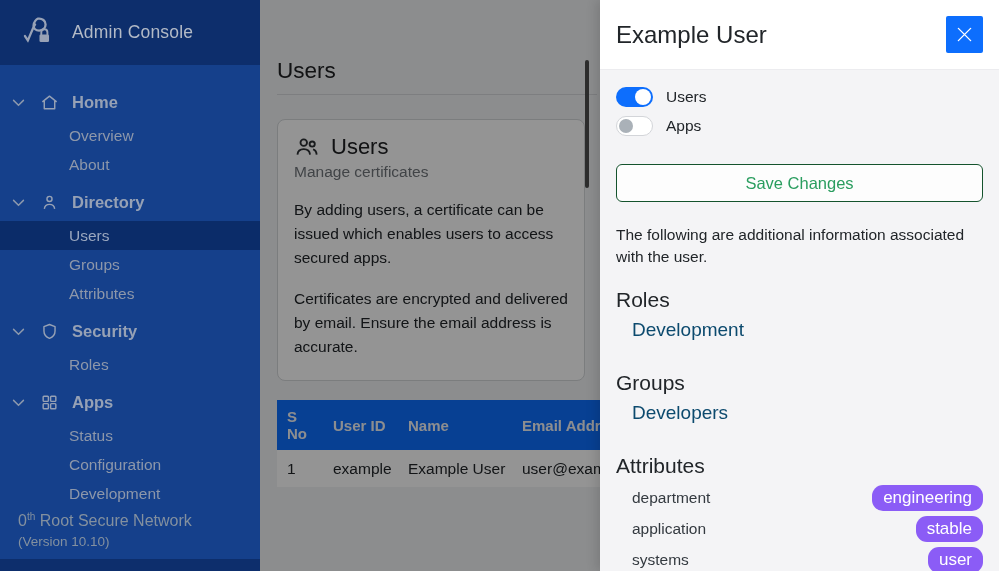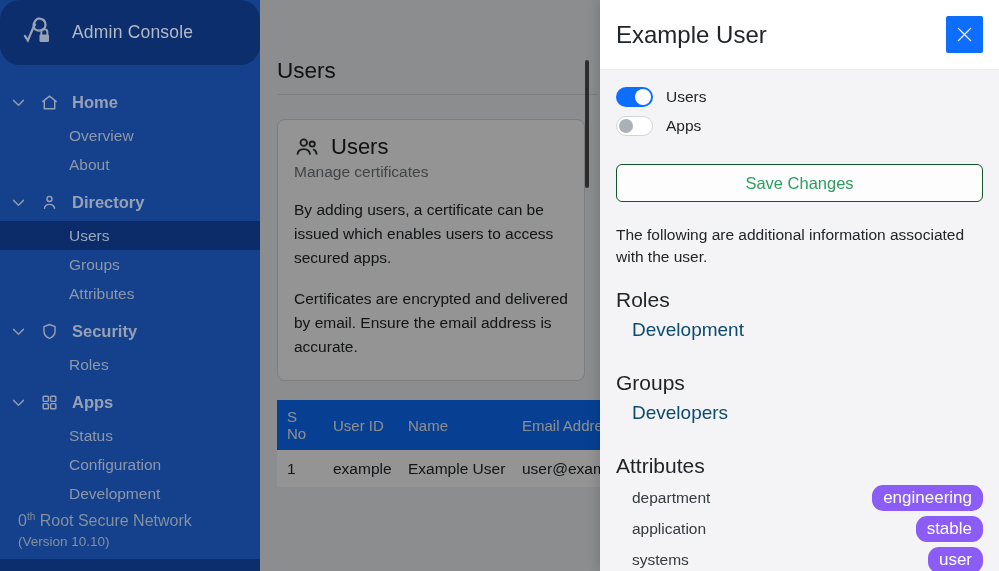--- a/index.html
+++ b/index.html
@@ -1,21 +1,21 @@
 <!DOCTYPE html>
 <html><head>
 <meta charset="utf-8">
 <style>
   * { margin:0; padding:0; box-sizing:border-box; }
   html,body { width:999px; height:571px; }
   body { font-family:"Liberation Sans","DejaVu Sans",sans-serif; background:#f1f3f4; position:relative; overflow:hidden; }
 
   
   .sidebar { position:absolute; left:0; top:0; width:260px; height:571px; background:#15408b; z-index:5; }
-  .sidebar-header { height:65px; background:#0d2e6c; display:flex; align-items:center; padding:0 16px; gap:14px;border-radius:20px; }
+  .sidebar-header { height:65px; background:#0d2e6c; display:flex; align-items:center; padding:0 16px; gap:14px; }
   .logo { width:42px; height:42px; flex:0 0 auto; }
   .app-title { color:#b3bac6; font-size:17.5px; letter-spacing:.2px; }
   .nav { padding-top:14px; }
   .nav-group-header { display:flex; align-items:center; height:38px; margin-top:4px; padding:0 10px; gap:13px; color:#96a1b5; cursor:pointer; }
   .nav-group-header .chev { width:17px; height:17px; color:#8d99ad; }
   .nav-group-header .gicon { width:19px; height:19px; color:#96a1b5; }
   .nav-group-label { font-weight:bold; font-size:16.5px; }
   .nav-sub { height:29px; line-height:29px; padding-left:69px; color:#8d97aa; font-size:15.5px; cursor:pointer; }
   .nav-sub.active { background:#0b2c69; color:#9aa7bf; }
   .sidebar-footer { position:absolute; left:18px; bottom:22px; color:#83909f; }
@@ -28,21 +28,21 @@
   .main { position:absolute; left:260px; top:0; width:340px; height:571px; background:#f1f3f4; overflow:hidden; padding:58px 0 0 17px; }
   .page-title { font-size:22.5px; color:#202124; font-weight:400; }
   .main hr { border:none; border-top:1px solid #d7dadd; margin:10px 3px 0 0; }
   .card { width:308px; margin-top:24px; background:#fff; border:1px solid #d4d7da; border-radius:8px; padding:14px 16px 4px 16px; }
   .card-title-row { display:flex; align-items:center; gap:11px; }
   .card-title-row .cicon { width:26px; height:26px; color:#2b2f33; }
   .card-title { font-size:22px; color:#202124; font-weight:400; }
   .card-subtitle { color:#70757a; font-size:15.5px; margin-top:3px; }
   .card p { font-size:15.5px; color:#212529; line-height:1.55; margin:17px 0; }
   table.users-table { margin-top:19px; border-collapse:collapse; width:700px; table-layout:fixed; }
-  table.users-table th { background:#0d6efd; color:#f2f4f8; font-weight:400; font-size:15px; text-align:left; padding:8px 10px; height:34px; }
+  table.users-table th { background:#0d6efd; color:#f2f4f8; font-weight:700; font-size:15px; text-align:left; padding:8px 10px; height:34px; }
   table.users-table td { background:#ffffff; color:#212529; font-size:15.5px; text-align:left; padding:9px 10px; height:37px; white-space:nowrap; overflow:hidden; }
   .scroll-thumb { position:absolute; left:325px; top:60px; width:4px; height:128px; background:rgba(70,70,70,.95); border-radius:2px; }
   .backdrop { position:absolute; left:260px; top:0; width:340px; height:571px; background:rgba(0,0,0,0.42); z-index:8; }
 
   
   .drawer { position:absolute; left:600px; top:0; width:399px; height:571px; background:#f4f4f6; z-index:10; box-shadow:-4px 0 10px rgba(0,0,0,.12); }
   .drawer-header { height:70px; background:#fff; border-bottom:1px solid #ececef; display:flex; align-items:center; justify-content:space-between; padding:0 16px; }
   .drawer-title { font-size:24px; color:#212529; font-weight:400; }
   .close-btn { width:37px; height:37px; background:#0d6efd; border:none; border-radius:2px; color:#fff; display:flex; align-items:center; justify-content:center; cursor:pointer; }
   .close-btn svg { width:21px; height:21px; }

